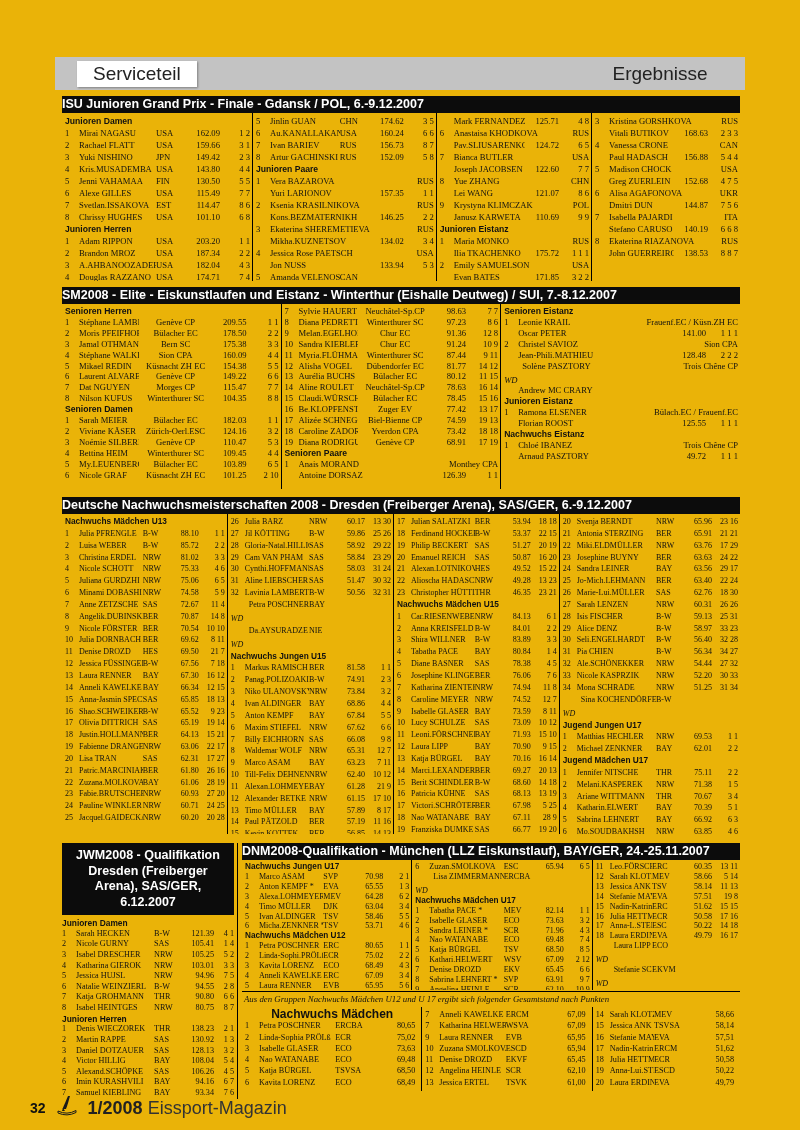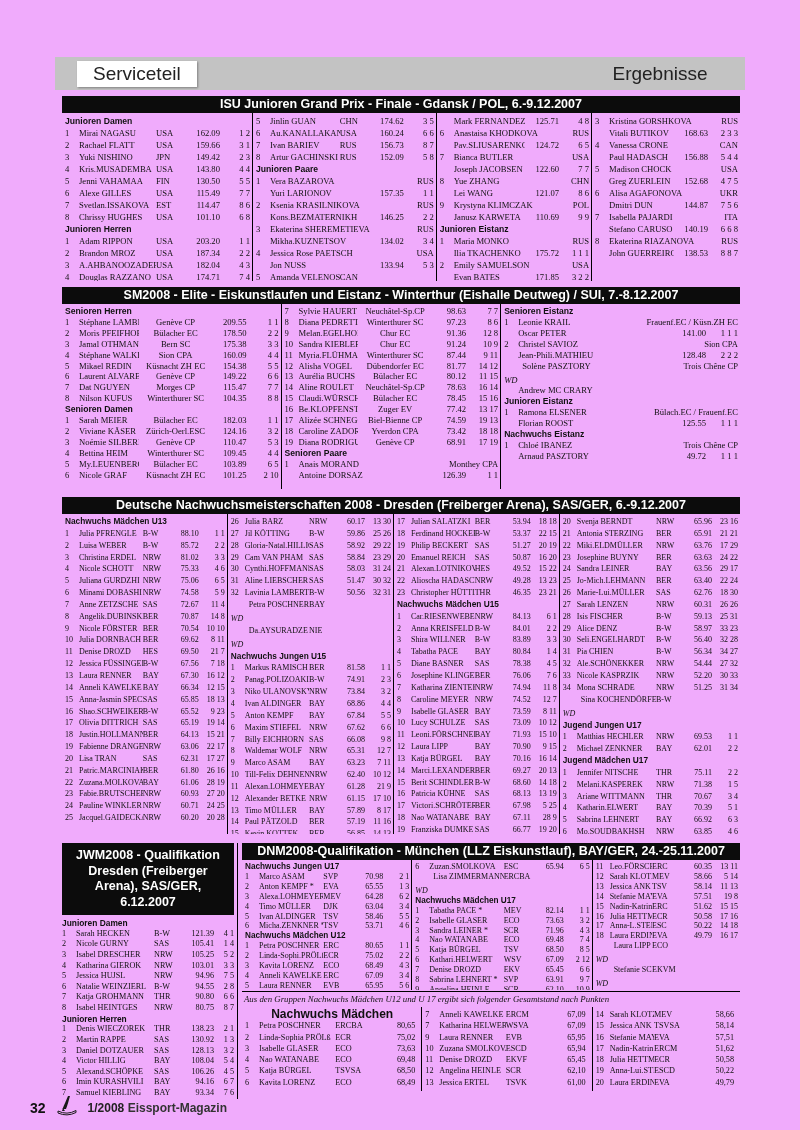--- a/index.html
+++ b/index.html
@@ -1,24 +1,24 @@
 <!DOCTYPE html>
 <html><head>
 <meta charset="utf-8">
 <style>
   html,body{margin:0;padding:0;background:#d8d8d8;}
-  .page{position:relative;width:800px;height:1130px;margin:0 auto;background:#f0abfc;overflow:hidden;
+  .page{position:relative;width:800px;height:1130px;margin:0 auto;background:#eab308;overflow:hidden;
         font-family:"Liberation Sans",sans-serif;color:#111;}
   
   .band{position:absolute;left:55px;top:57px;width:690px;height:33px;background:#c3c3c3;display:flex;align-items:center;}
   .svc{background:#fff;padding:2px 16px;margin-left:22px;font-size:19px;color:#222;box-shadow:1px 1px 2px rgba(0,0,0,.35);}
   .erg{position:absolute;left:0;width:100%;text-align:center;padding-left:260px;font-size:19px;color:#222;}
   
   .section{position:absolute;left:62px;width:678px;}
-  .bar{background:#0c0c0c;color:#fff;font-weight:bold;font-size:12.5px;line-height:17px;text-align:center;}
+  .bar{background:#0c0c0c;color:#fff;font-weight:bold;font-size:12.5px;line-height:17px;}
   .cols{display:flex;align-items:stretch;overflow:hidden;}
   .col{overflow:hidden;padding:2px 2px 0 3px;min-width:0;}
   .col + .col{border-left:1px solid #000;}
   
   .row{display:flex;white-space:nowrap;overflow:hidden;font-family:"Liberation Serif",serif;}
   .hd{font-family:"Liberation Sans",sans-serif;font-weight:bold;white-space:nowrap;overflow:hidden;}
   .nt{font-family:"Liberation Serif",serif;font-style:italic;text-align:right;padding:3px 2px 0 0;margin-top:16px;}
   .rk{flex:0 0 14px;}
   .nm{flex:1 1 auto;overflow:hidden;}
   .cl{flex:0 0 30px;overflow:hidden;}
@@ -75,21 +75,21 @@
   .comb .hd{font-size:12px;line-height:11.3px;text-align:center;}
   .comb .col:nth-child(1){flex:0 0 35%;}
   .comb .col:nth-child(2){flex:0 0 33%;}
   .comb .col:nth-child(3){flex:1 1 auto;}
   .comb .cl{flex-basis:44px;}
   .comb .sc{flex-basis:36px;}
   .comb .pl{flex-basis:4px;}
   
   .footer{position:absolute;left:30px;top:1096px;display:flex;align-items:center;gap:9px;}
   .pgnum{font-weight:bold;font-size:14px;}
-  .mag{font-size:12px;color:#333;font-weight:bold;}
+  .mag{font-size:18px;color:#333;}
   .mag b{color:#222;}
   .logo{display:inline-block;}
 </style>
 </head>
 <body>
 
 <div class="page">
 
   <div class="band">
     <span class="svc">Serviceteil</span>

